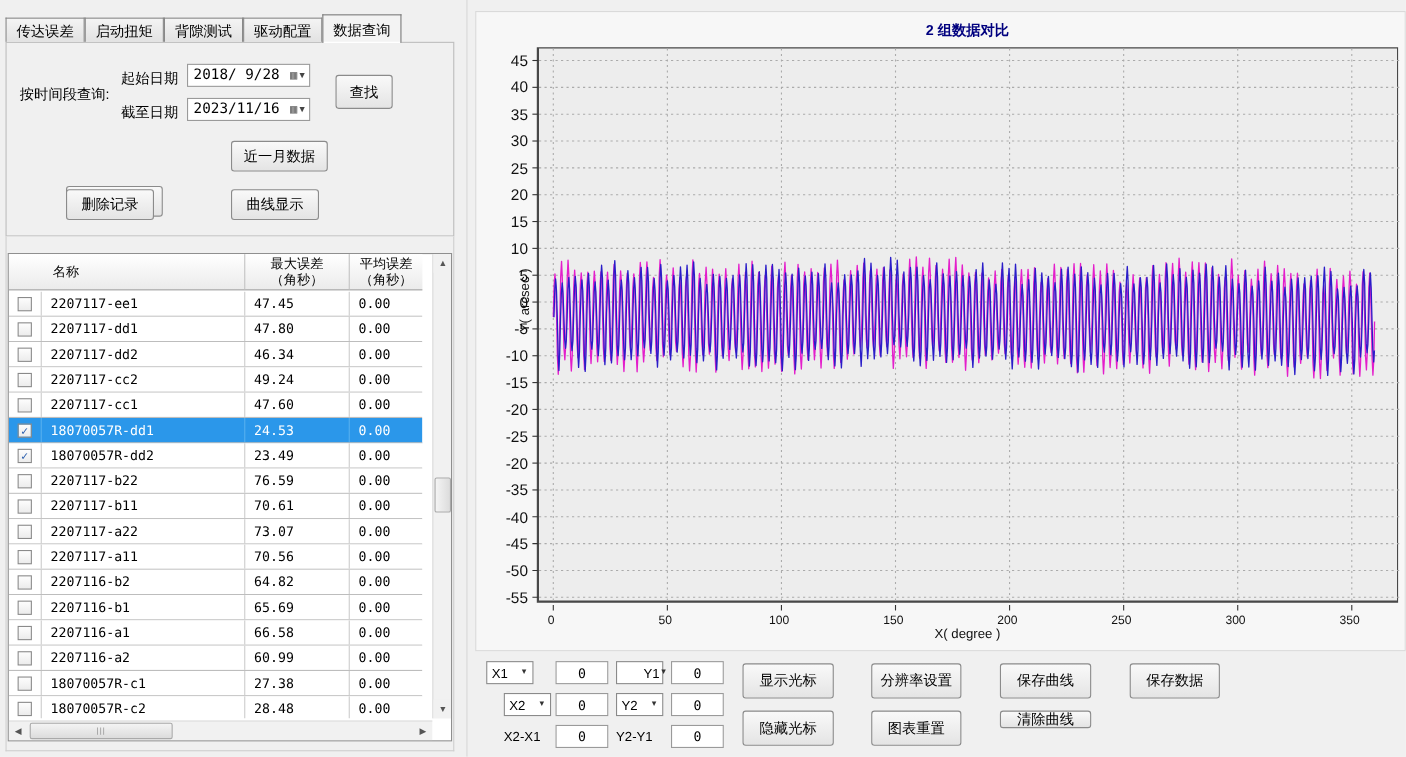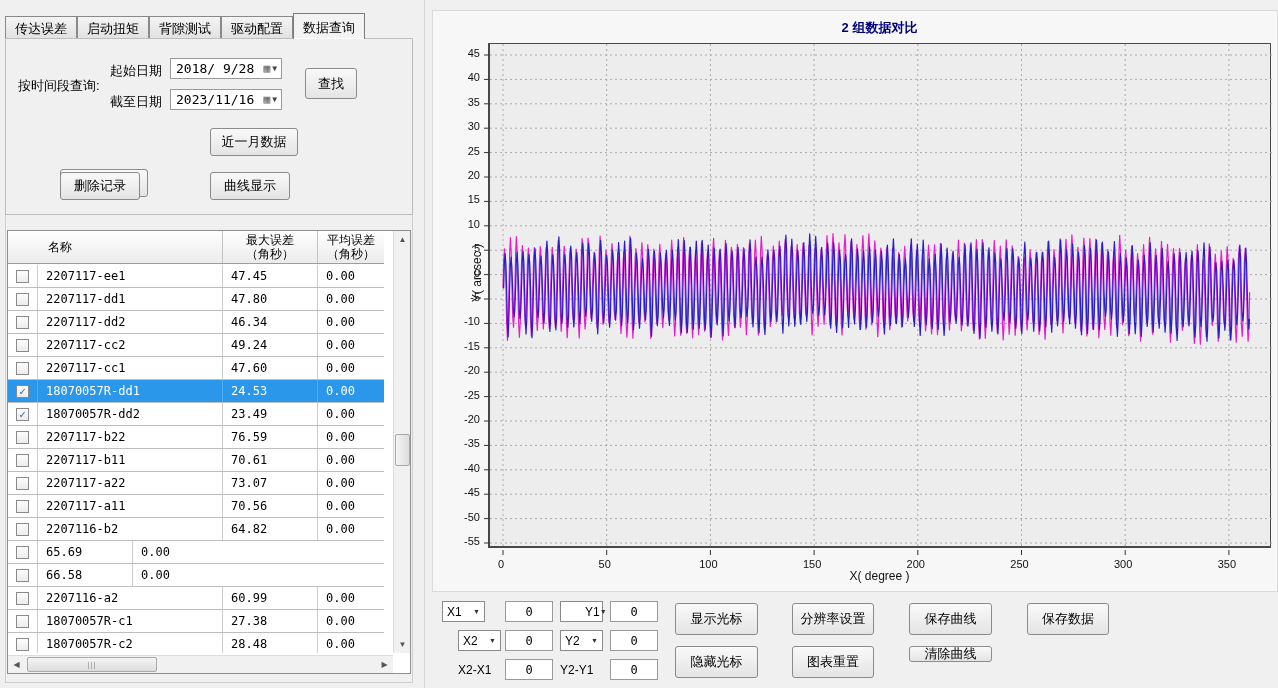--- a/index.html
+++ b/index.html
@@ -66,21 +66,21 @@
   #panel-divider { position:absolute; left:424px; top:0; width:1px; height:688px; background:#d8d8d8; }
 
   
   #chart-panel { position:absolute; left:432px; top:10px; width:846px; height:582px;
     background:#f7f7f7; border:1px solid #dadada; }
   #chart-title { position:absolute; left:55px; top:8px; width:783px; text-align:center;
     color:#00007f; font-weight:bold; font-size:13px; }
   #plot { position:absolute; left:55px; top:32px; width:783px; height:505px; background:#ededed;
     border:1px solid #484848; border-left-width:2px; border-bottom-width:2px; }
   #plot svg { position:absolute; left:0; top:0; overflow:visible; }
-  .ytick-label { position:absolute; width:40px; text-align:right; font-size:11px; color:#111; }
+  .ytick-label { position:absolute; width:40px; text-align:right; font-size:14px; color:#111; }
   .xtick-label { position:absolute; width:44px; text-align:center; font-size:11px; color:#111; }
   #ylabel { position:absolute; left:-1px; top:255px; transform:rotate(-90deg); transform-origin:center;
     font-size:12px; color:#111; width:90px; text-align:center; }
   #xlabel { position:absolute; left:55px; top:558px; width:783px; text-align:center; font-size:12px; color:#111; }
 
   
   #chart-controls { position:absolute; left:432px; top:592px; width:846px; height:96px; }
   .combo { position:absolute; width:43px; height:21px; background:#fff; border:1px solid #8a8a8a;
     display:flex; align-items:center; font-size:12px; padding:0 4px; }
   .combo .arr { margin-left:auto; font-size:7px; color:#333; }
@@ -228,27 +228,29 @@
           <div class="cb"></div>
         </div>
         <div class="cell name-cell">2207116-b2</div>
         <div class="cell max-cell">64.82</div>
         <div class="cell avg-cell">0.00</div>
       </div>
       <div class="trow">
         <div class="cell cb-cell">
           <div class="cb"></div>
         </div>
+        <div class="cell name-cell">2207116-b1</div>
         <div class="cell max-cell">65.69</div>
         <div class="cell avg-cell">0.00</div>
       </div>
       <div class="trow">
         <div class="cell cb-cell">
           <div class="cb"></div>
         </div>
+        <div class="cell name-cell">2207116-a1</div>
         <div class="cell max-cell">66.58</div>
         <div class="cell avg-cell">0.00</div>
       </div>
       <div class="trow">
         <div class="cell cb-cell">
           <div class="cb"></div>
         </div>
         <div class="cell name-cell">2207116-a2</div>
         <div class="cell max-cell">60.99</div>
         <div class="cell avg-cell">0.00</div>

